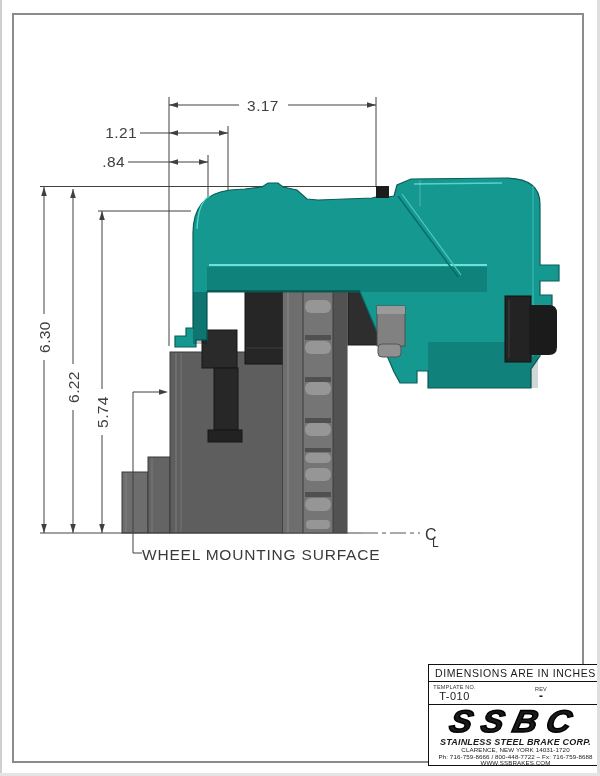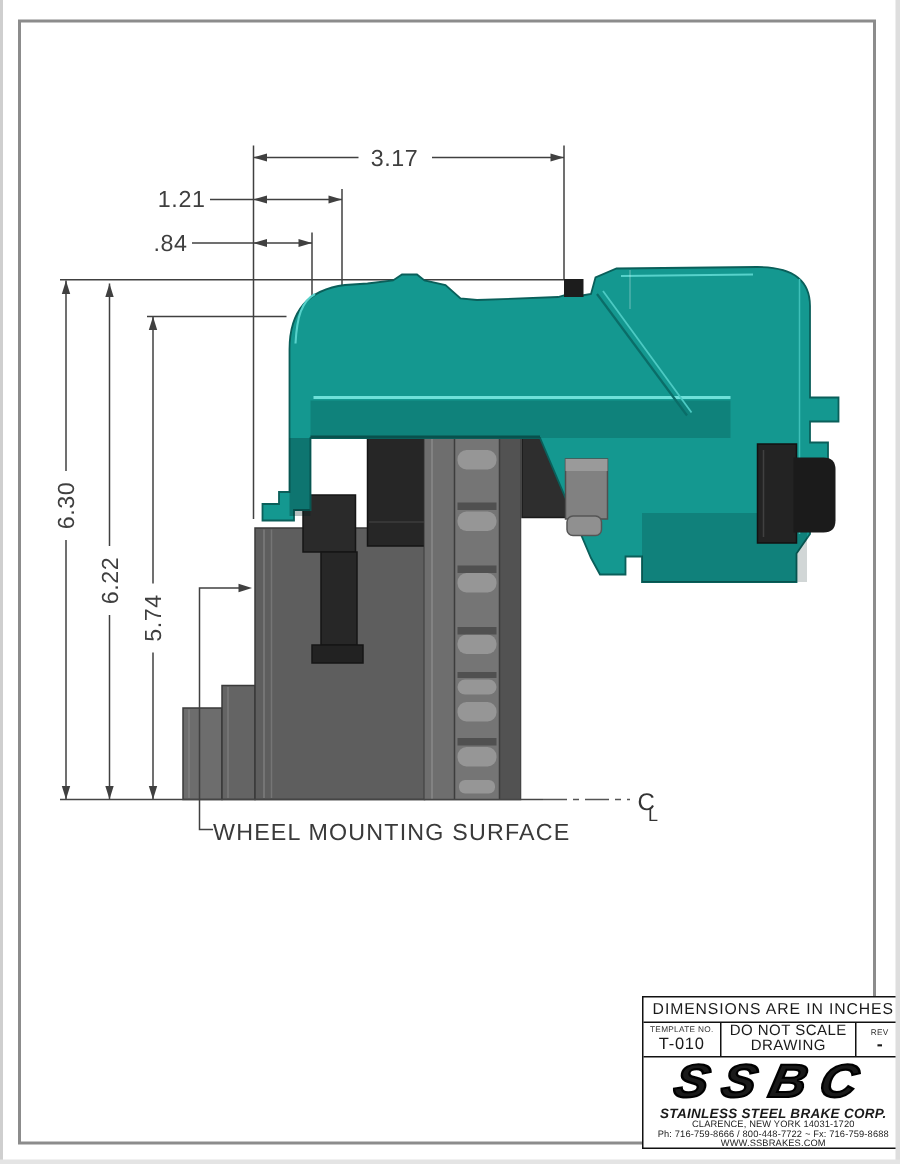--- a/index.html
+++ b/index.html
@@ -197,24 +197,20 @@
     </g>
   </svg>
 
   <div class="titleblock">
     <div class="tb-row1">DIMENSIONS ARE IN INCHES</div>
     <div class="tb-row2">
       <div class="tb-cell tb-template">
         <div class="tb-small">TEMPLATE NO.</div>
         <div class="tb-big">T-010</div>
       </div>
-      <div class="tb-cell tb-scale">
-        <div>DO NOT SCALE</div>
-        <div>DRAWING</div>
-      </div>
       <div class="tb-cell tb-rev">
         <div class="tb-small">REV</div>
         <div class="tb-rev-val">-</div>
       </div>
     </div>
     <div class="tb-row3">
       <div class="tb-logo">SSBC</div>
       <div class="tb-company">STAINLESS STEEL BRAKE CORP.</div>
       <div class="tb-addr">CLARENCE, NEW YORK 14031-1720</div>
       <div class="tb-addr">Ph: 716-759-8666 / 800-448-7722 ~ Fx: 716-759-8688</div>

